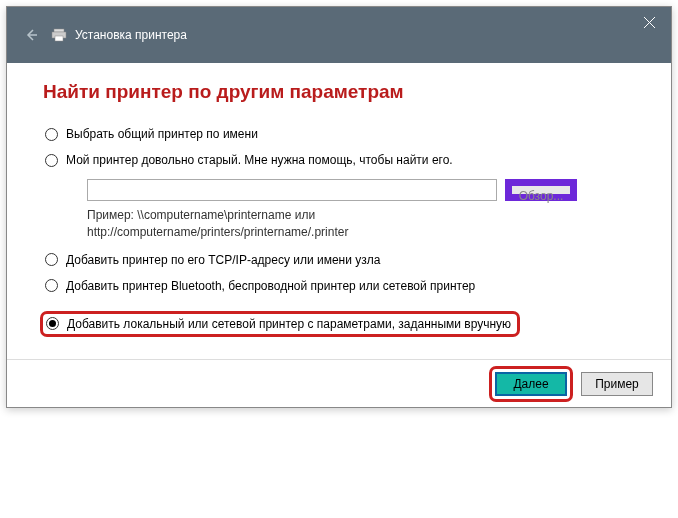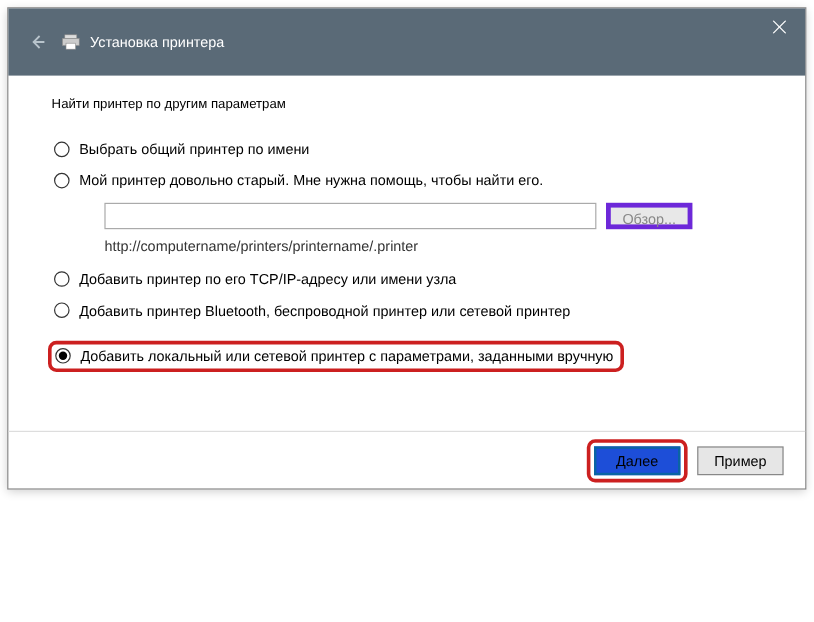--- a/index.html
+++ b/index.html
@@ -54,23 +54,24 @@
     display: flex; align-items: center; justify-content: center;
     color: #fff;
     cursor: pointer;
   }
   .content {
     flex: 1;
     padding: 18px 36px 0 36px;
     position: relative;
   }
   .heading {
-    font-size: 11px;
-    color: #000000;
+    font-size: 19px;
+    color: #b91c1c;
     margin-bottom: 24px;
+    font-weight: bold;
   }
   .radio-row {
     display: flex;
     align-items: center;
     margin-bottom: 12px;
     padding-left: 2px;
   }
   .radio {
     width: 13px; height: 13px;
     border: 1px solid #333;
@@ -102,21 +103,21 @@
   .share-input {
     width: 410px;
     height: 22px;
     border: 1px solid #aaa;
     background: #fff;
     padding: 0 4px;
     font-size: 12px;
   }
   .browse-btn {
     width: 72px; height: 22px;
-    border: 4px solid #6d28d9;
+    border: 7px solid #6d28d9;
     background: #e8e8e8;
     color: #888;
     font-size: 12px;
     text-align: center;
     line-height: 20px;
   }
   .example-text {
     font-size: 12px;
     color: #333;
     line-height: 1.4;
@@ -144,21 +145,21 @@
     height: 24px;
     border: 1px solid #888;
     background: #e6e6e6;
     font-size: 12px;
     padding: 0 12px;
     cursor: pointer;
     display: flex; align-items: center; justify-content: center;
   }
   .btn-primary {
     border: 2px solid #0a64a4;
-    background: #1d4ed8;
+    background: #14b8a6;
   }
   .highlight-primary {
     border: 3px solid #cc2020;
     border-radius: 7px;
     padding: 3px;
   }
 </style>
 </head>
 <body>
 
@@ -198,20 +199,21 @@
         <div class="radio"></div>
         <span class="radio-label">Мой принтер довольно старый. Мне нужна помощь, чтобы найти его.</span>
       </div>
 
       <div class="share-group">
         <div class="share-input-row">
           <input class="share-input" value="" style="">
           <div class="browse-btn">Обзор...</div>
         </div>
         <div class="example-text">
+          <div>Пример: \\computername\printername или</div>
           <div>http://computername/printers/printername/.printer</div>
         </div>
       </div>
 
       <div class="radio-row">
         <div class="radio"></div>
         <span class="radio-label">Добавить принтер по его TCP/IP-адресу или имени узла</span>
       </div>
 
       <div class="radio-row">

